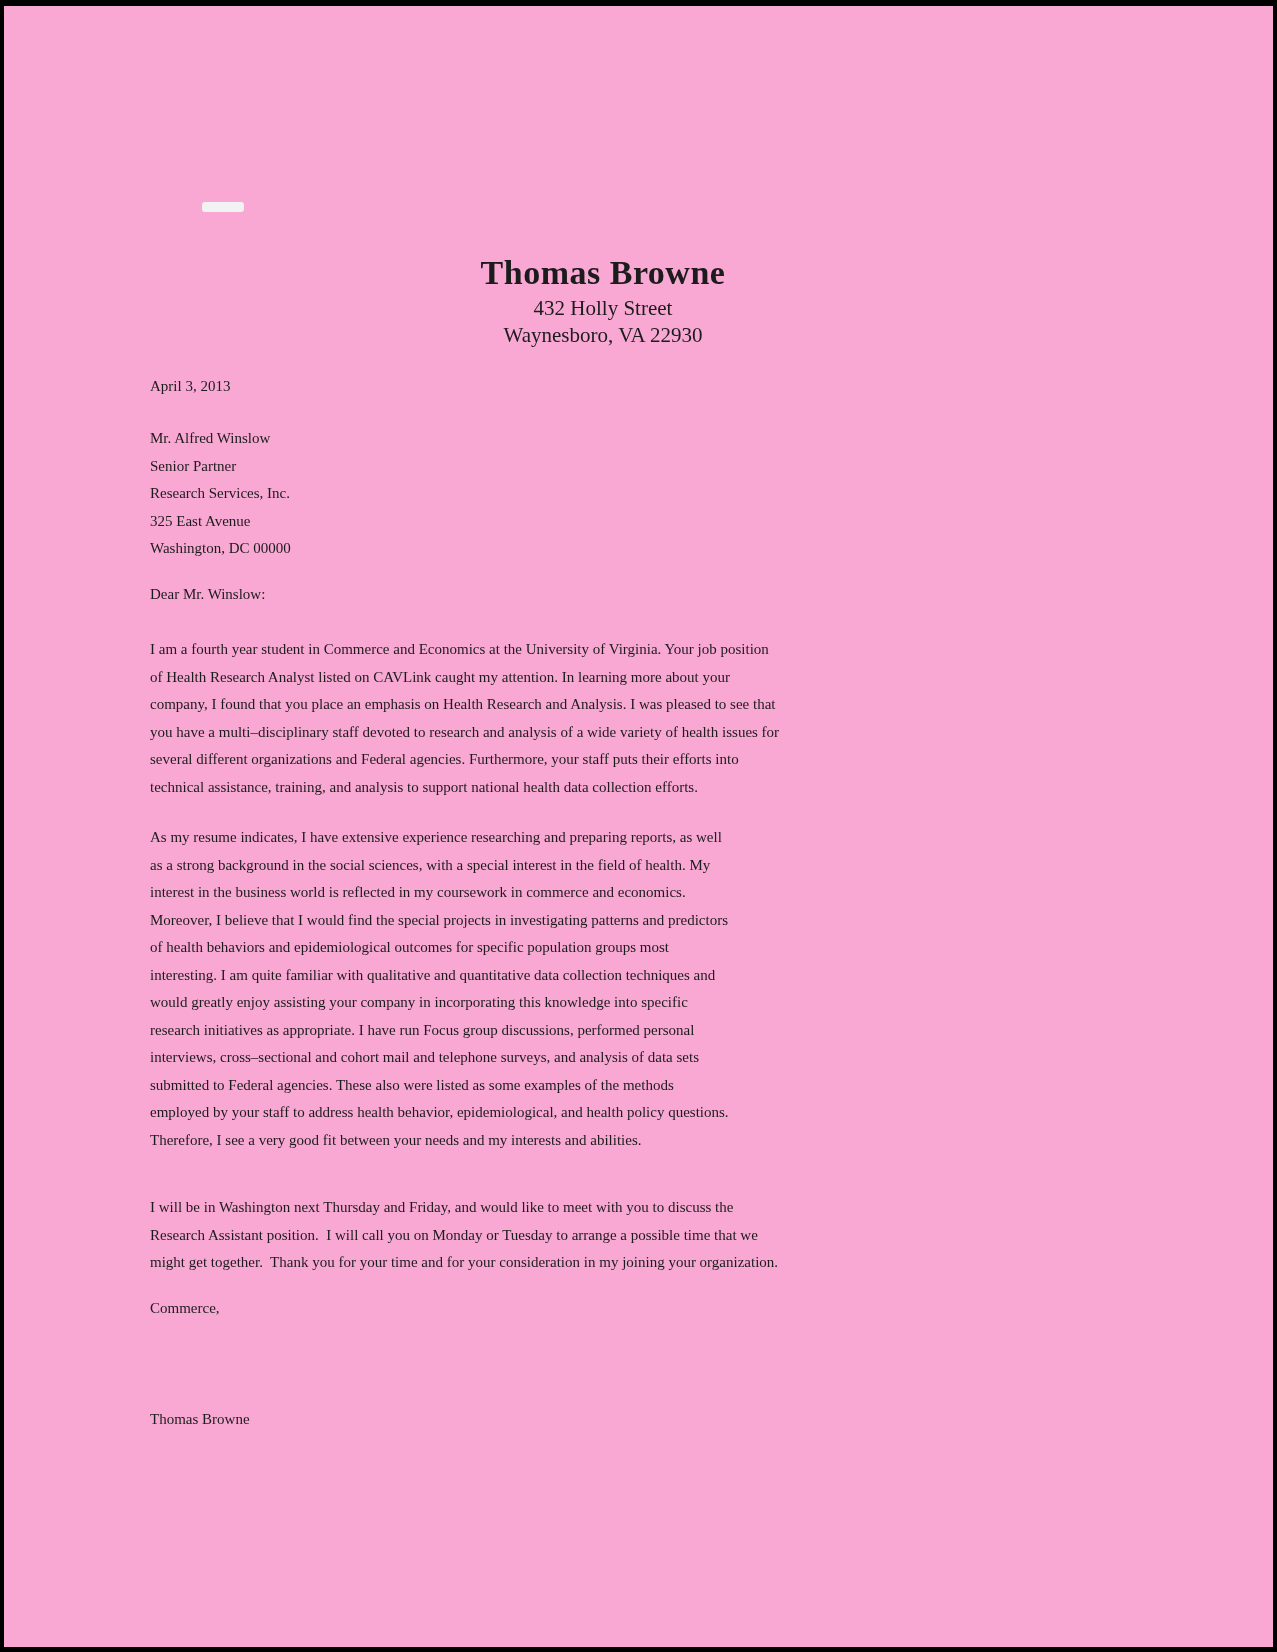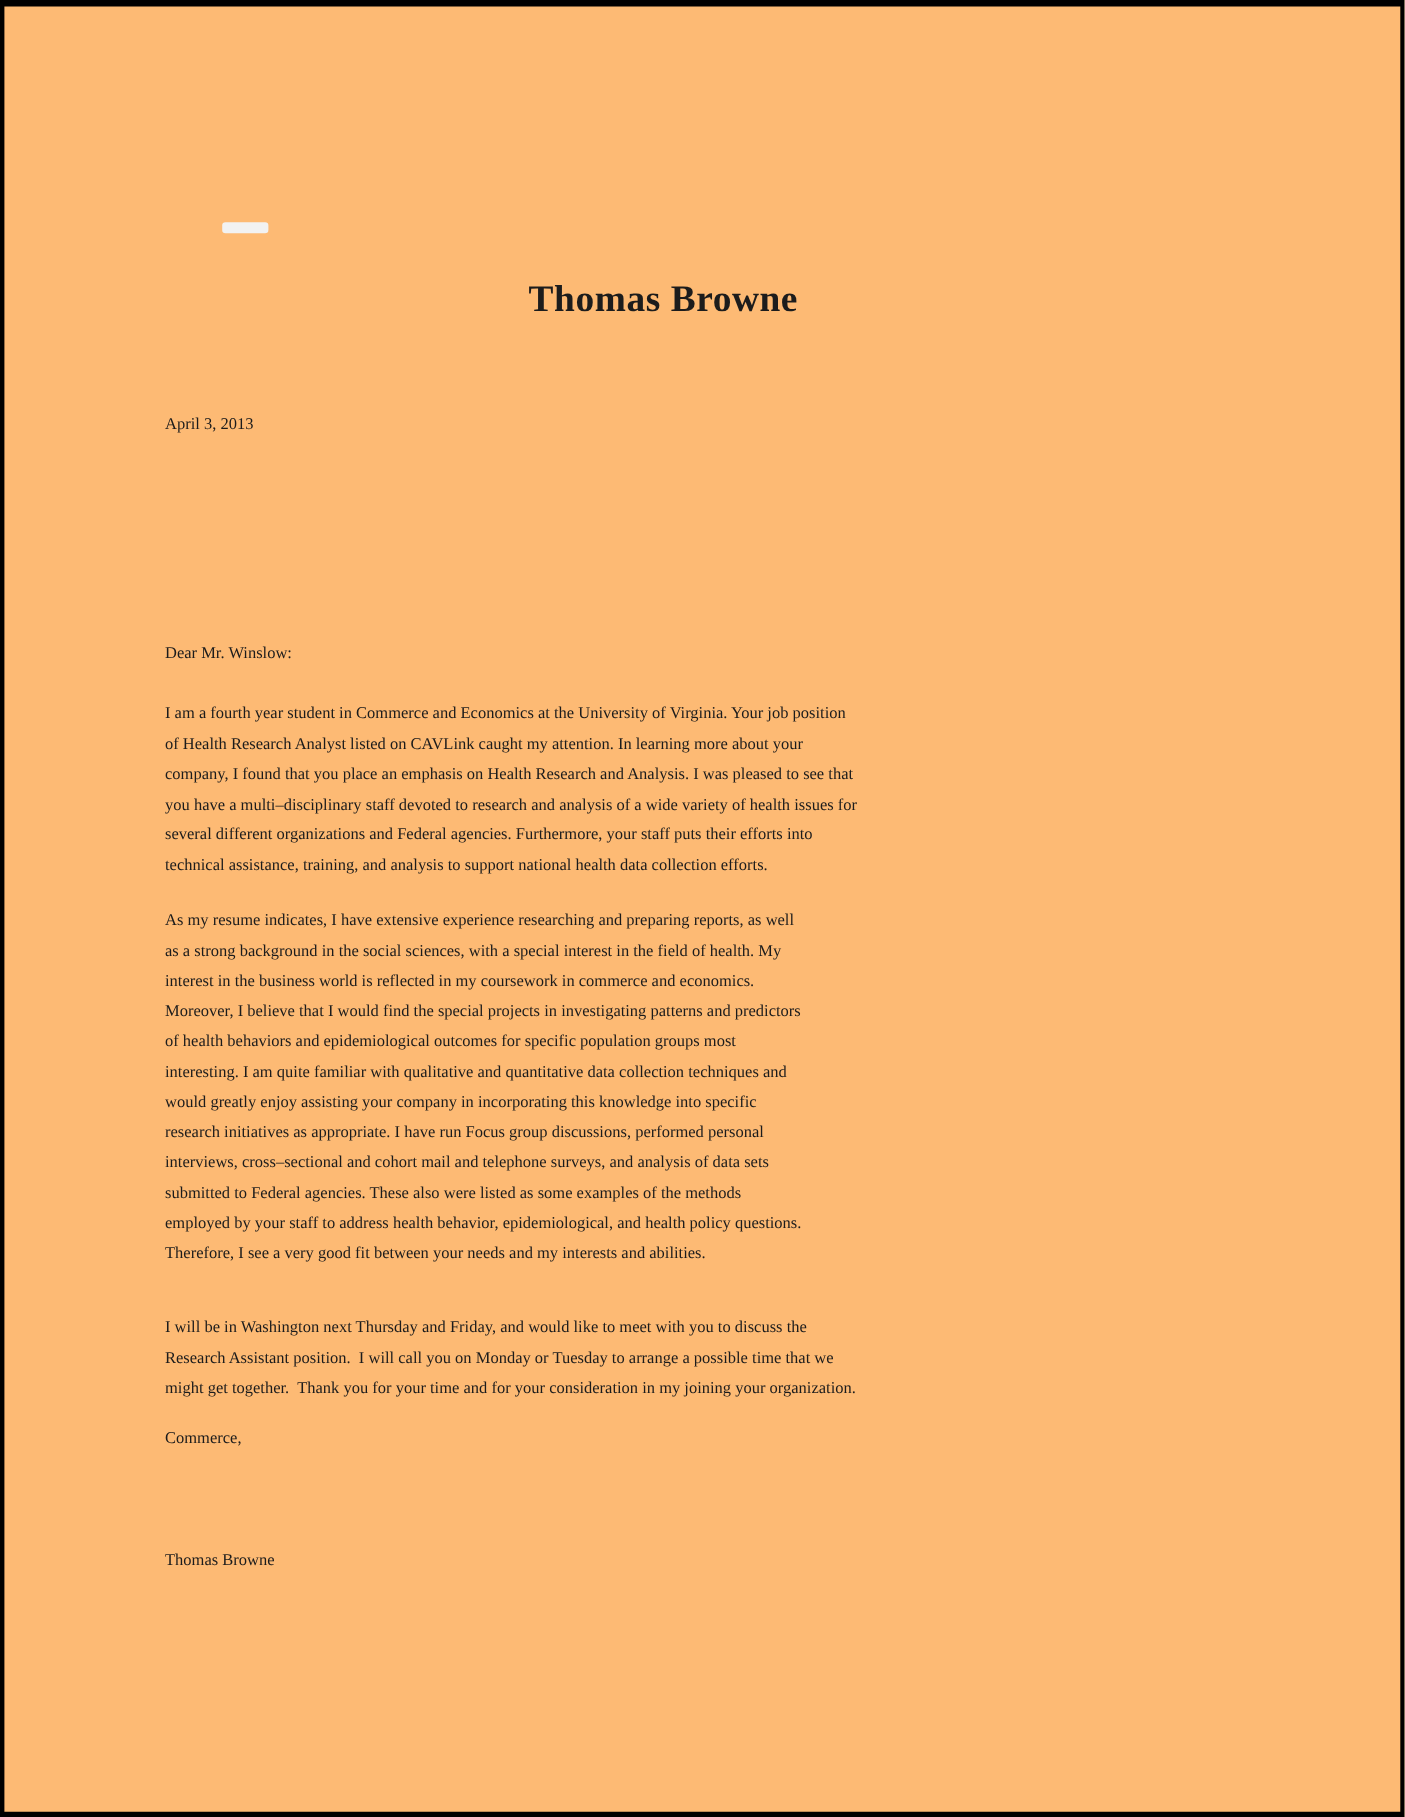--- a/index.html
+++ b/index.html
@@ -5,21 +5,21 @@
   html, body {
     margin: 0;
     padding: 0;
     background: #ffffff;
   }
   .page {
     position: relative;
     width: 1277px;
     height: 1652px;
     box-sizing: border-box;
-    background: #fdba74;
+    background: #f9a8d4;
     border-style: solid;
     border-color: #000000;
     border-width: 6px 4px 5px 4px;
     font-family: "Liberation Serif", "DejaVu Serif", serif;
     color: #1c1c1c;
     overflow: hidden;
     padding-left: 32px;
   }
   .abs {
     position: absolute;
@@ -67,23 +67,30 @@
 </style>
 </head>
 <body>
 
 <div class="page">
 
   <div class="scan-artifact"></div>
 
   <div class="abs centered letterhead-name">Thomas Browne</div>
 
+  <div class="abs centered letterhead-address">432 Holly Street
+Waynesboro, VA 22930</div>
 
   <div class="abs bodytext date-line">April 3, 2013</div>
 
+  <div class="abs bodytext recipient">Mr. Alfred Winslow
+Senior Partner
+Research Services, Inc.
+325 East Avenue
+Washington, DC 00000</div>
 
   <div class="abs bodytext salutation">Dear Mr. Winslow:</div>
 
   <div class="abs bodytext paragraph-2">As my resume indicates, I have extensive experience researching and preparing reports, as well
 as a strong background in the social sciences, with a special interest in the field of health. My
 interest in the business world is reflected in my coursework in commerce and economics.
 Moreover, I believe that I would find the special projects in investigating patterns and predictors
 of health behaviors and epidemiological outcomes for specific population groups most
 interesting. I am quite familiar with qualitative and quantitative data collection techniques and
 would greatly enjoy assisting your company in incorporating this knowledge into specific

